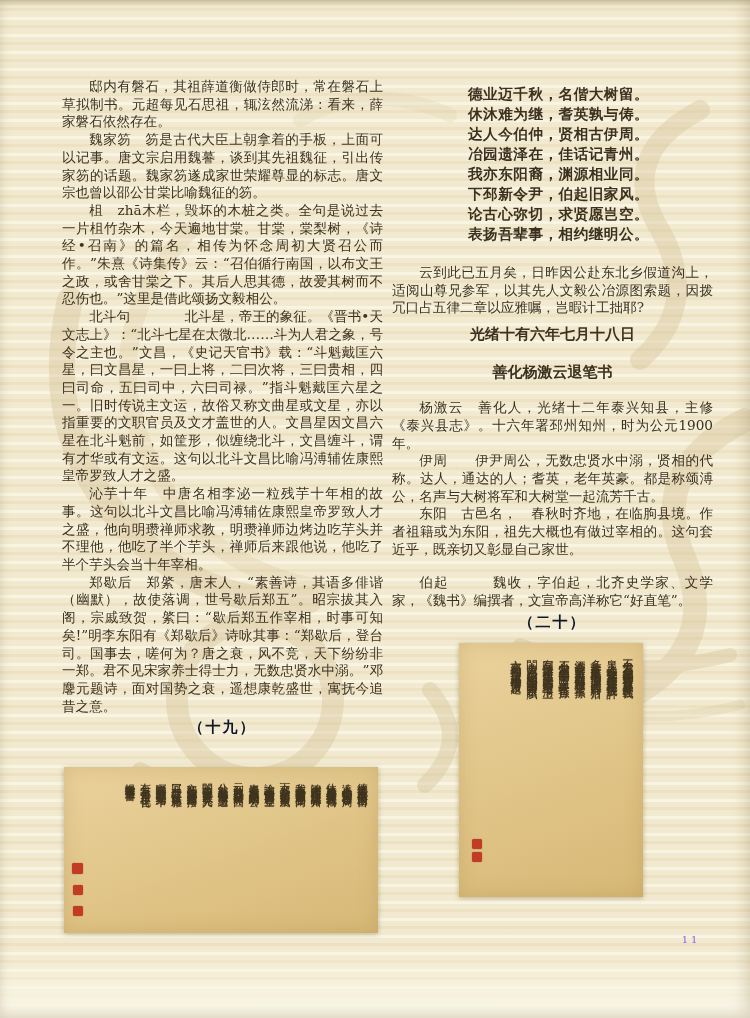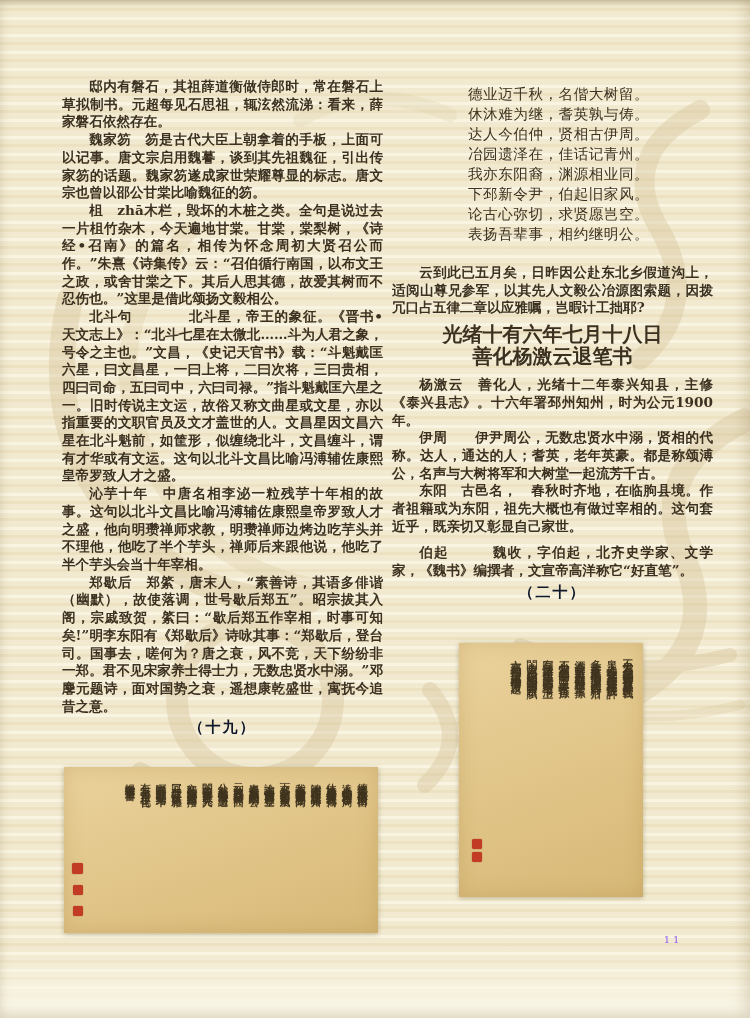--- a/index.html
+++ b/index.html
@@ -26,28 +26,28 @@
     box-shadow:inset -6px -4px 14px rgba(120,100,60,.18), inset 3px 0 8px rgba(120,100,60,.10);}
   .watermark{position:absolute;inset:0;pointer-events:none;}
 
   .col{
     position:absolute;top:78px;width:321px;
     font-size:13.6px;line-height:17.7px;color:#3c3120;
     text-align:justify;text-justify:inter-ideograph;
   }
   #col-left{left:62px;}
   #col-right{left:392px;}
-  .body-p{margin:0;text-indent:2em;font-weight:bold;}
+  .body-p{margin:0;text-indent:2em;}
 
-  .poem{margin:6px 0 0 76px;font-weight:normal;font-size:14.6px;line-height:20px;letter-spacing:.5px;}
+  .poem{margin:6px 0 0 76px;font-weight:bold;font-size:14.6px;line-height:20px;letter-spacing:.5px;}
   .poem-line{white-space:nowrap;}
   .colophon{margin-top:20px;}
-  .center-bold{text-align:center;font-weight:bold;font-size:20px;margin:0;line-height:22px;}
+  .center-bold{text-align:center;font-weight:bold;font-size:15px;margin:16px;line-height:22px;}
   .date-line{margin-top:6px;}
-  .notes{margin-top:9px;}
+  .notes{margin-top:16px;}
   .notes .body-p{margin:0;}
   .notes-late{}
   .section-heading{
     margin:0 0 0;text-align:center;font-weight:bold;
     font-size:15px;letter-spacing:2px;color:#0f172a;line-height:24px;
   }
 
   
   .fig{
     position:absolute;
@@ -65,21 +65,21 @@
   }
   #fig-left .cwrap{font-size:10.5px;line-height:1;}
   #fig-left .ccol{margin-left:5px;letter-spacing:1.5px;}
   #fig-right .cwrap{font-size:11px;line-height:1;}
   #fig-right .ccol{margin-left:5px;letter-spacing:2px;}
   .seal{position:absolute;width:11px;height:11px;background:#c23b24;border-radius:2px;
     box-shadow:0 0 1px #8e2413;}
   .seal.s-small{width:10px;height:10px;}
 
   .page-number{
-    position:absolute;left:648px;top:934px;width:50px;text-align:center;
+    position:absolute;left:666px;top:934px;width:50px;text-align:center;
     font-size:10px;letter-spacing:3px;color:#8b5cf6;
     font-family:"DejaVu Serif","Liberation Serif",serif;
   }
 </style>
 </head>
 <body>
 
 <div class="paper-texture"></div>
 <svg class="watermark" width="750" height="1018" viewBox="0 0 750 1018">
   <g stroke="#d8c7a0" fill="none" stroke-linecap="round" opacity="0.45">

